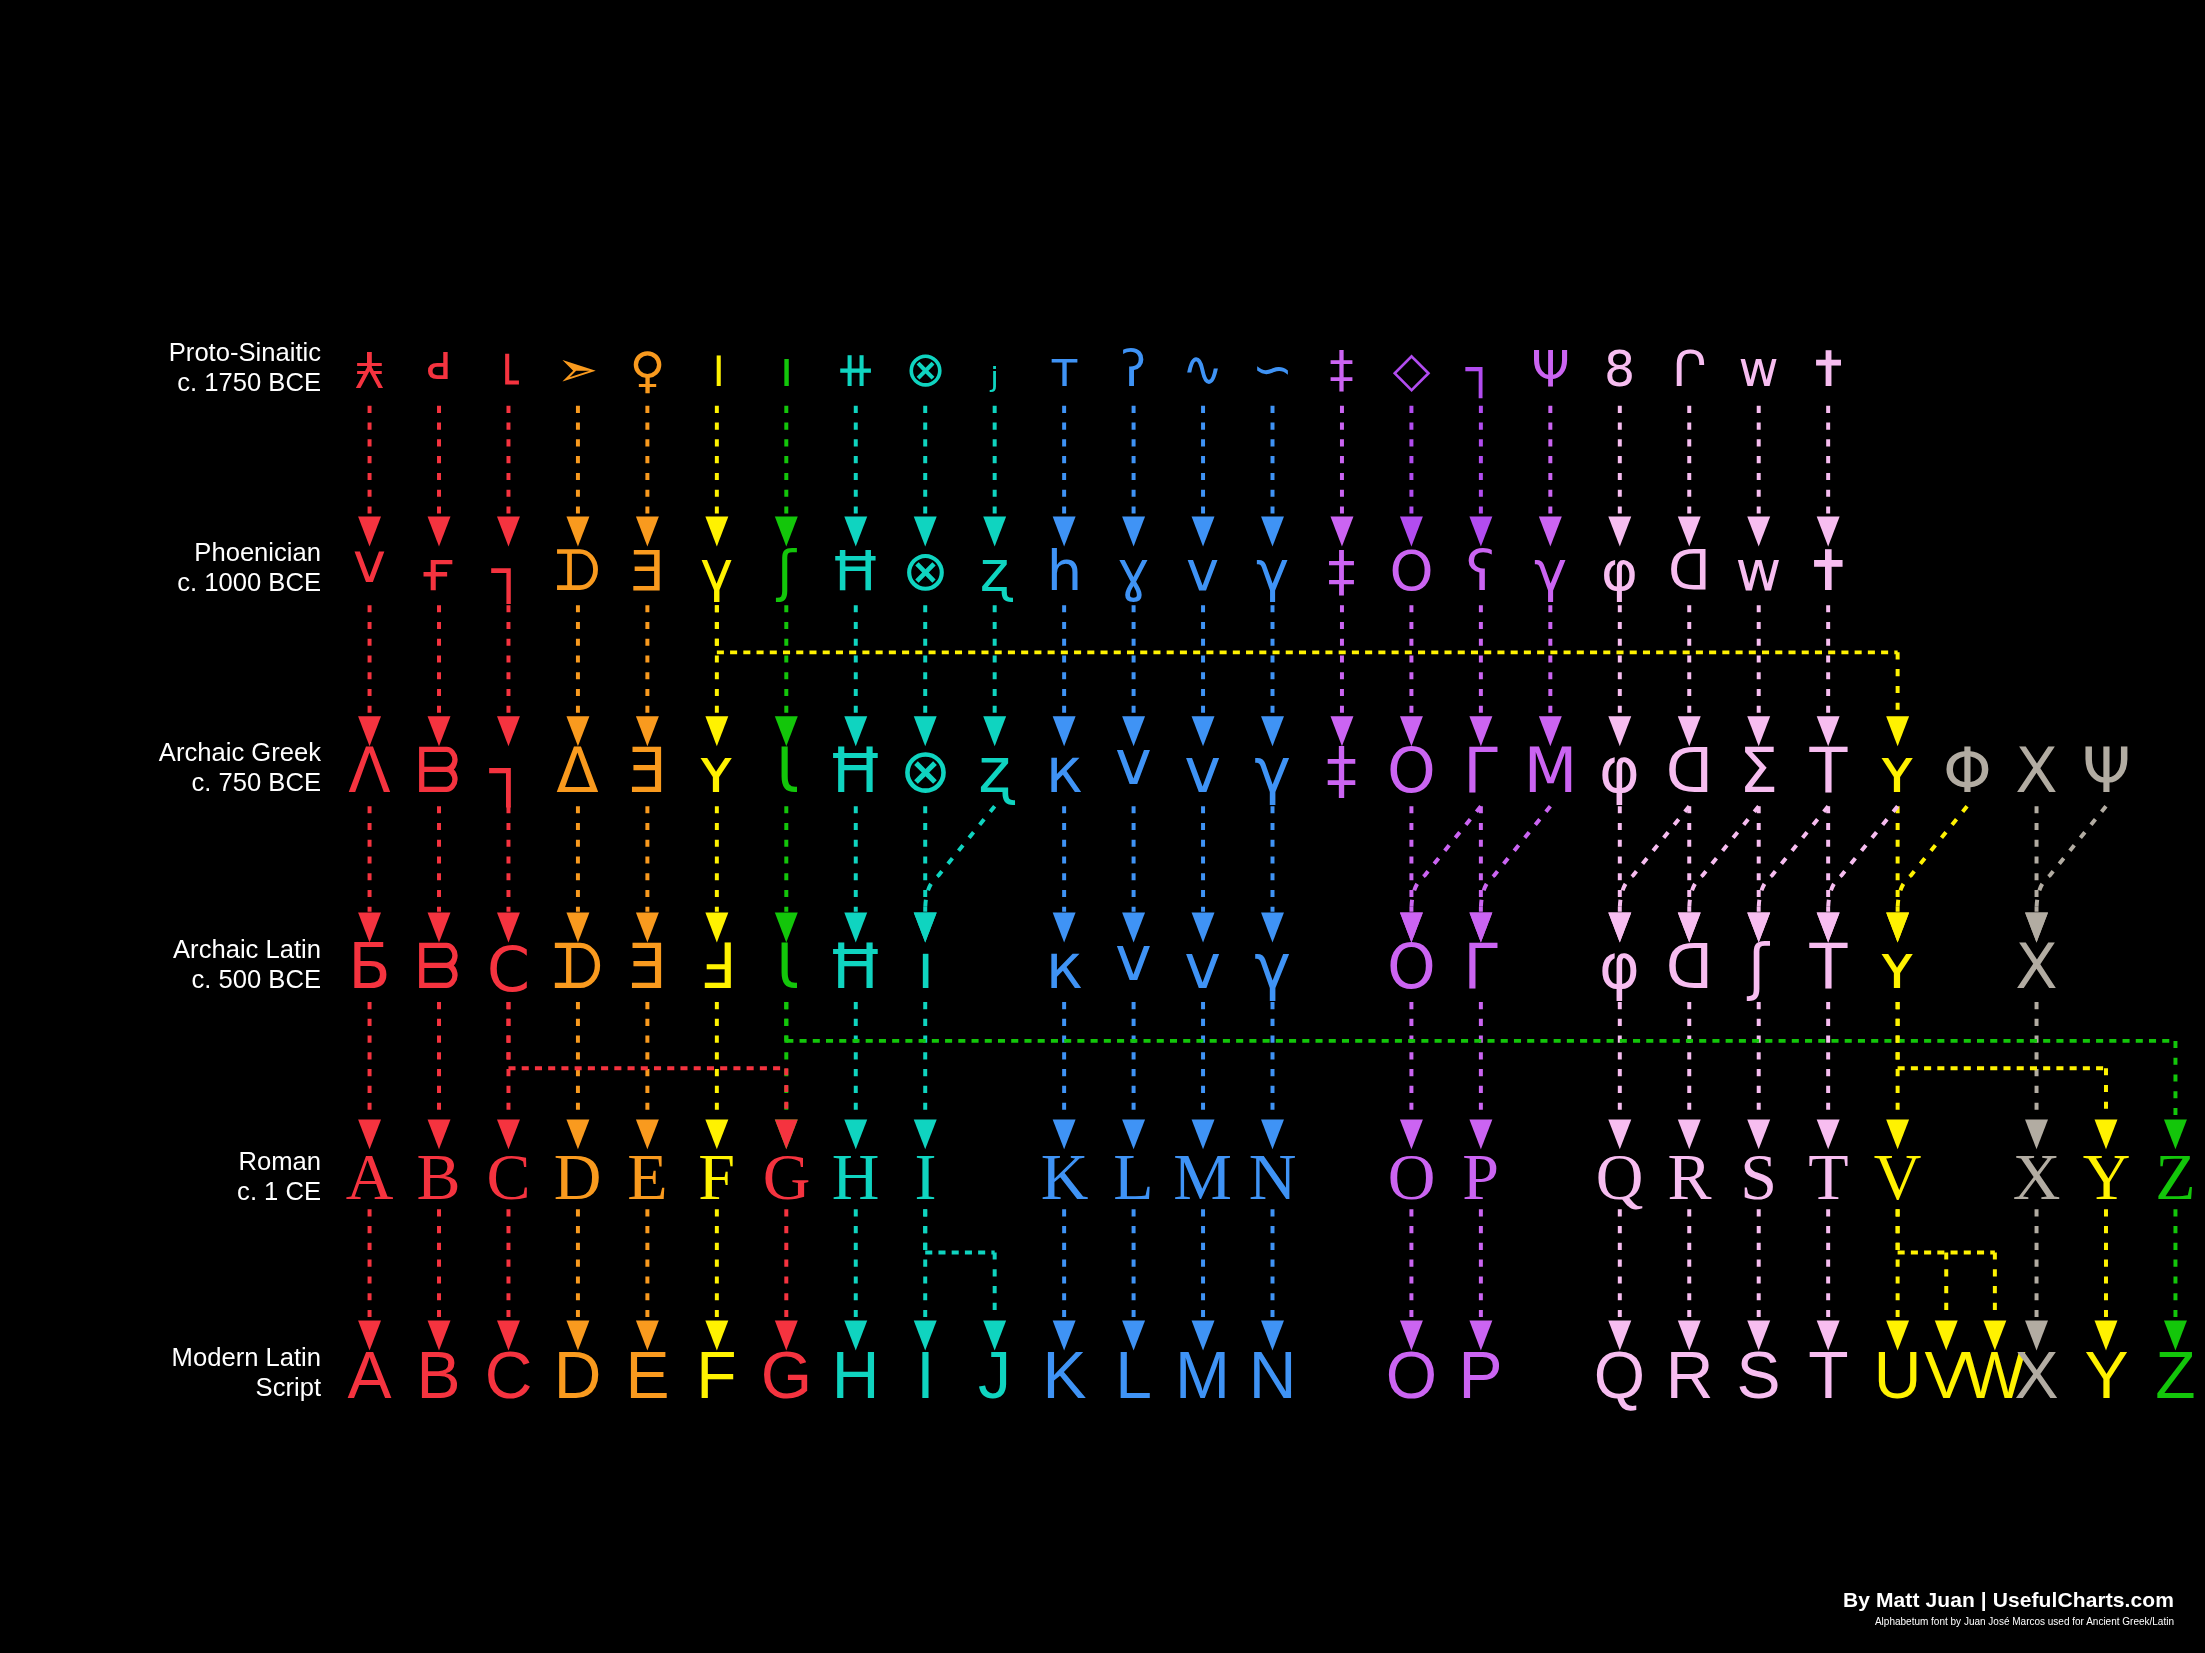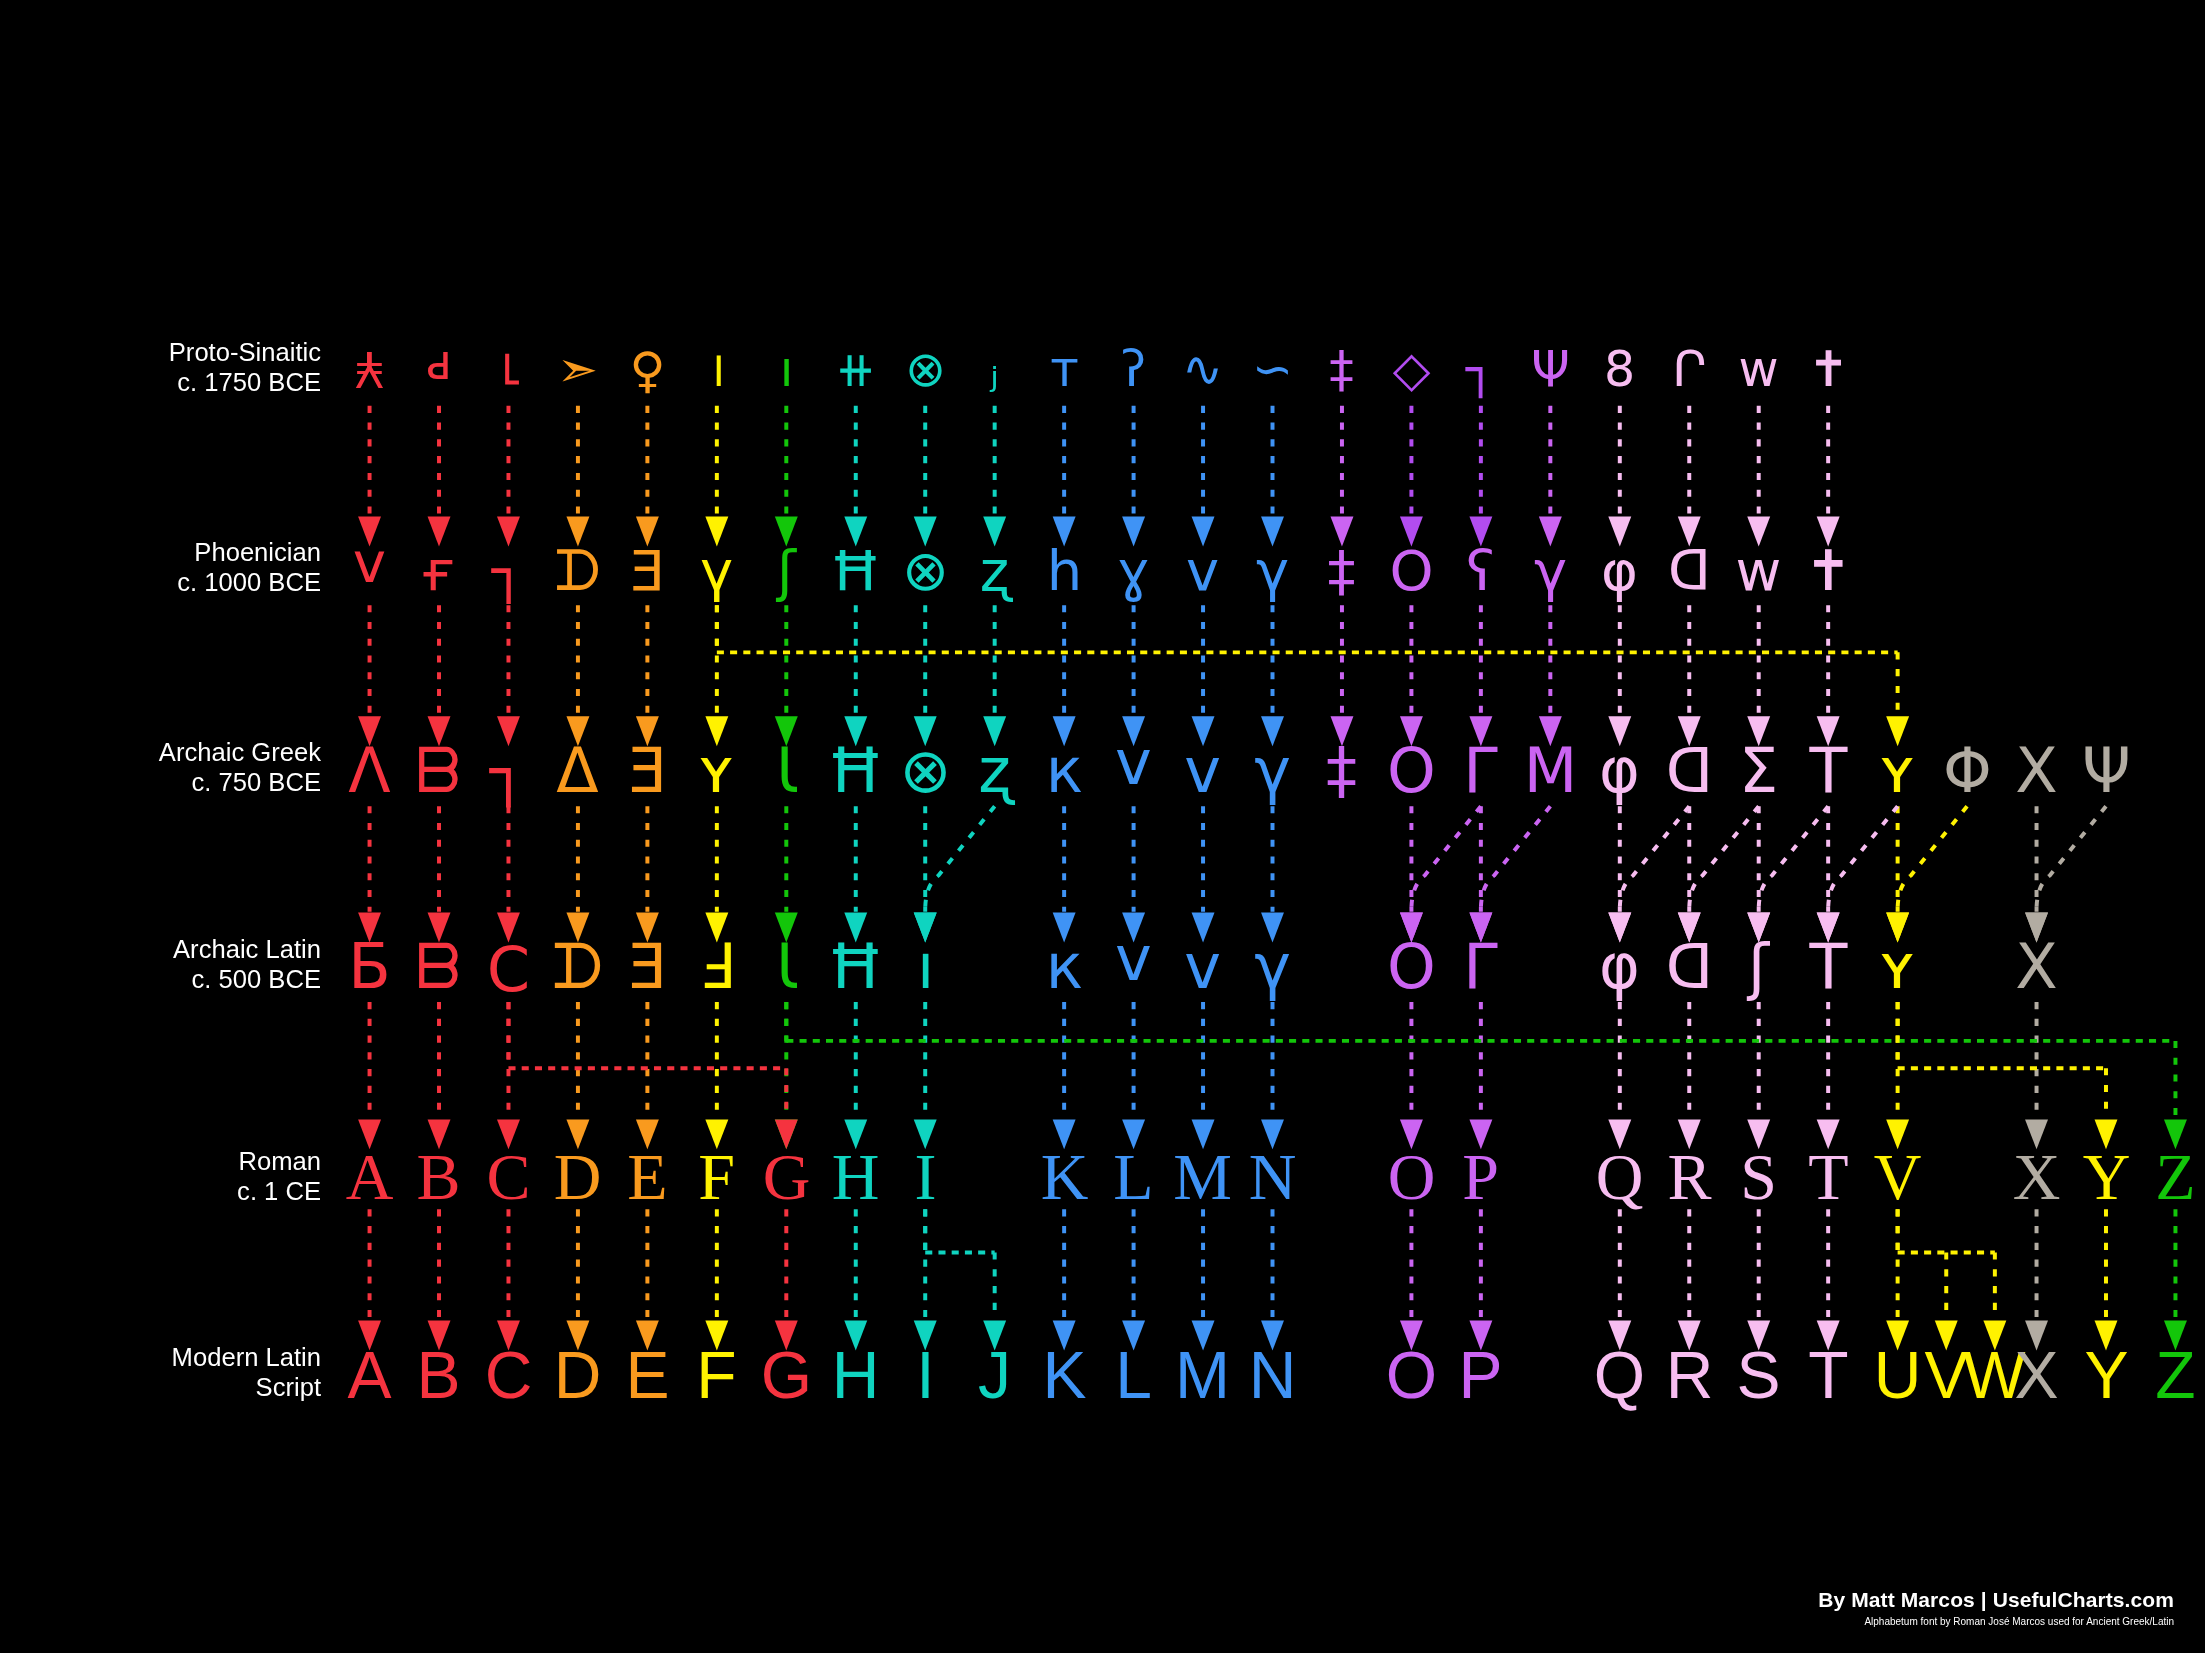--- a/index.html
+++ b/index.html
@@ -495,18 +495,18 @@
         <div class="glyph" style="left: 1858px; top: 1339px; width: 79px; height: 72px; display: flex; align-items: center; justify-content: center; color: rgb(255, 242, 0);">U</div>
         <div class="glyph" style="left: 1907px; top: 1339px; width: 79px; height: 72px; display: flex; align-items: center; justify-content: center; color: rgb(255, 242, 0);">V</div>
         <div class="glyph" style="left: 1955px; top: 1339px; width: 79px; height: 72px; display: flex; align-items: center; justify-content: center; color: rgb(255, 242, 0);">W</div>
         <div class="glyph" style="left: 1997px; top: 1339px; width: 79px; height: 72px; display: flex; align-items: center; justify-content: center; color: rgb(178, 172, 162);">X</div>
         <div class="glyph" style="left: 2067px; top: 1339px; width: 79px; height: 72px; display: flex; align-items: center; justify-content: center; color: rgb(255, 242, 0);">Y</div>
         <div class="glyph" style="left: 2136px; top: 1339px; width: 79px; height: 72px; display: flex; align-items: center; justify-content: center; color: rgb(19, 198, 10);">Z</div>
       </div>
     </div>
 
   <div id="footer">
-    <div class="credit">By Matt Marcos | UsefulCharts.com</div>
-    <div class="fontnote">Alphabetum font by Roman José Marcos used for Ancient Greek/Latin</div>
+    <div class="credit">By Matt Juan | UsefulCharts.com</div>
+    <div class="fontnote">Alphabetum font by Juan José Marcos used for Ancient Greek/Latin</div>
   </div>
 
 </div>
 
 
 </body></html>

